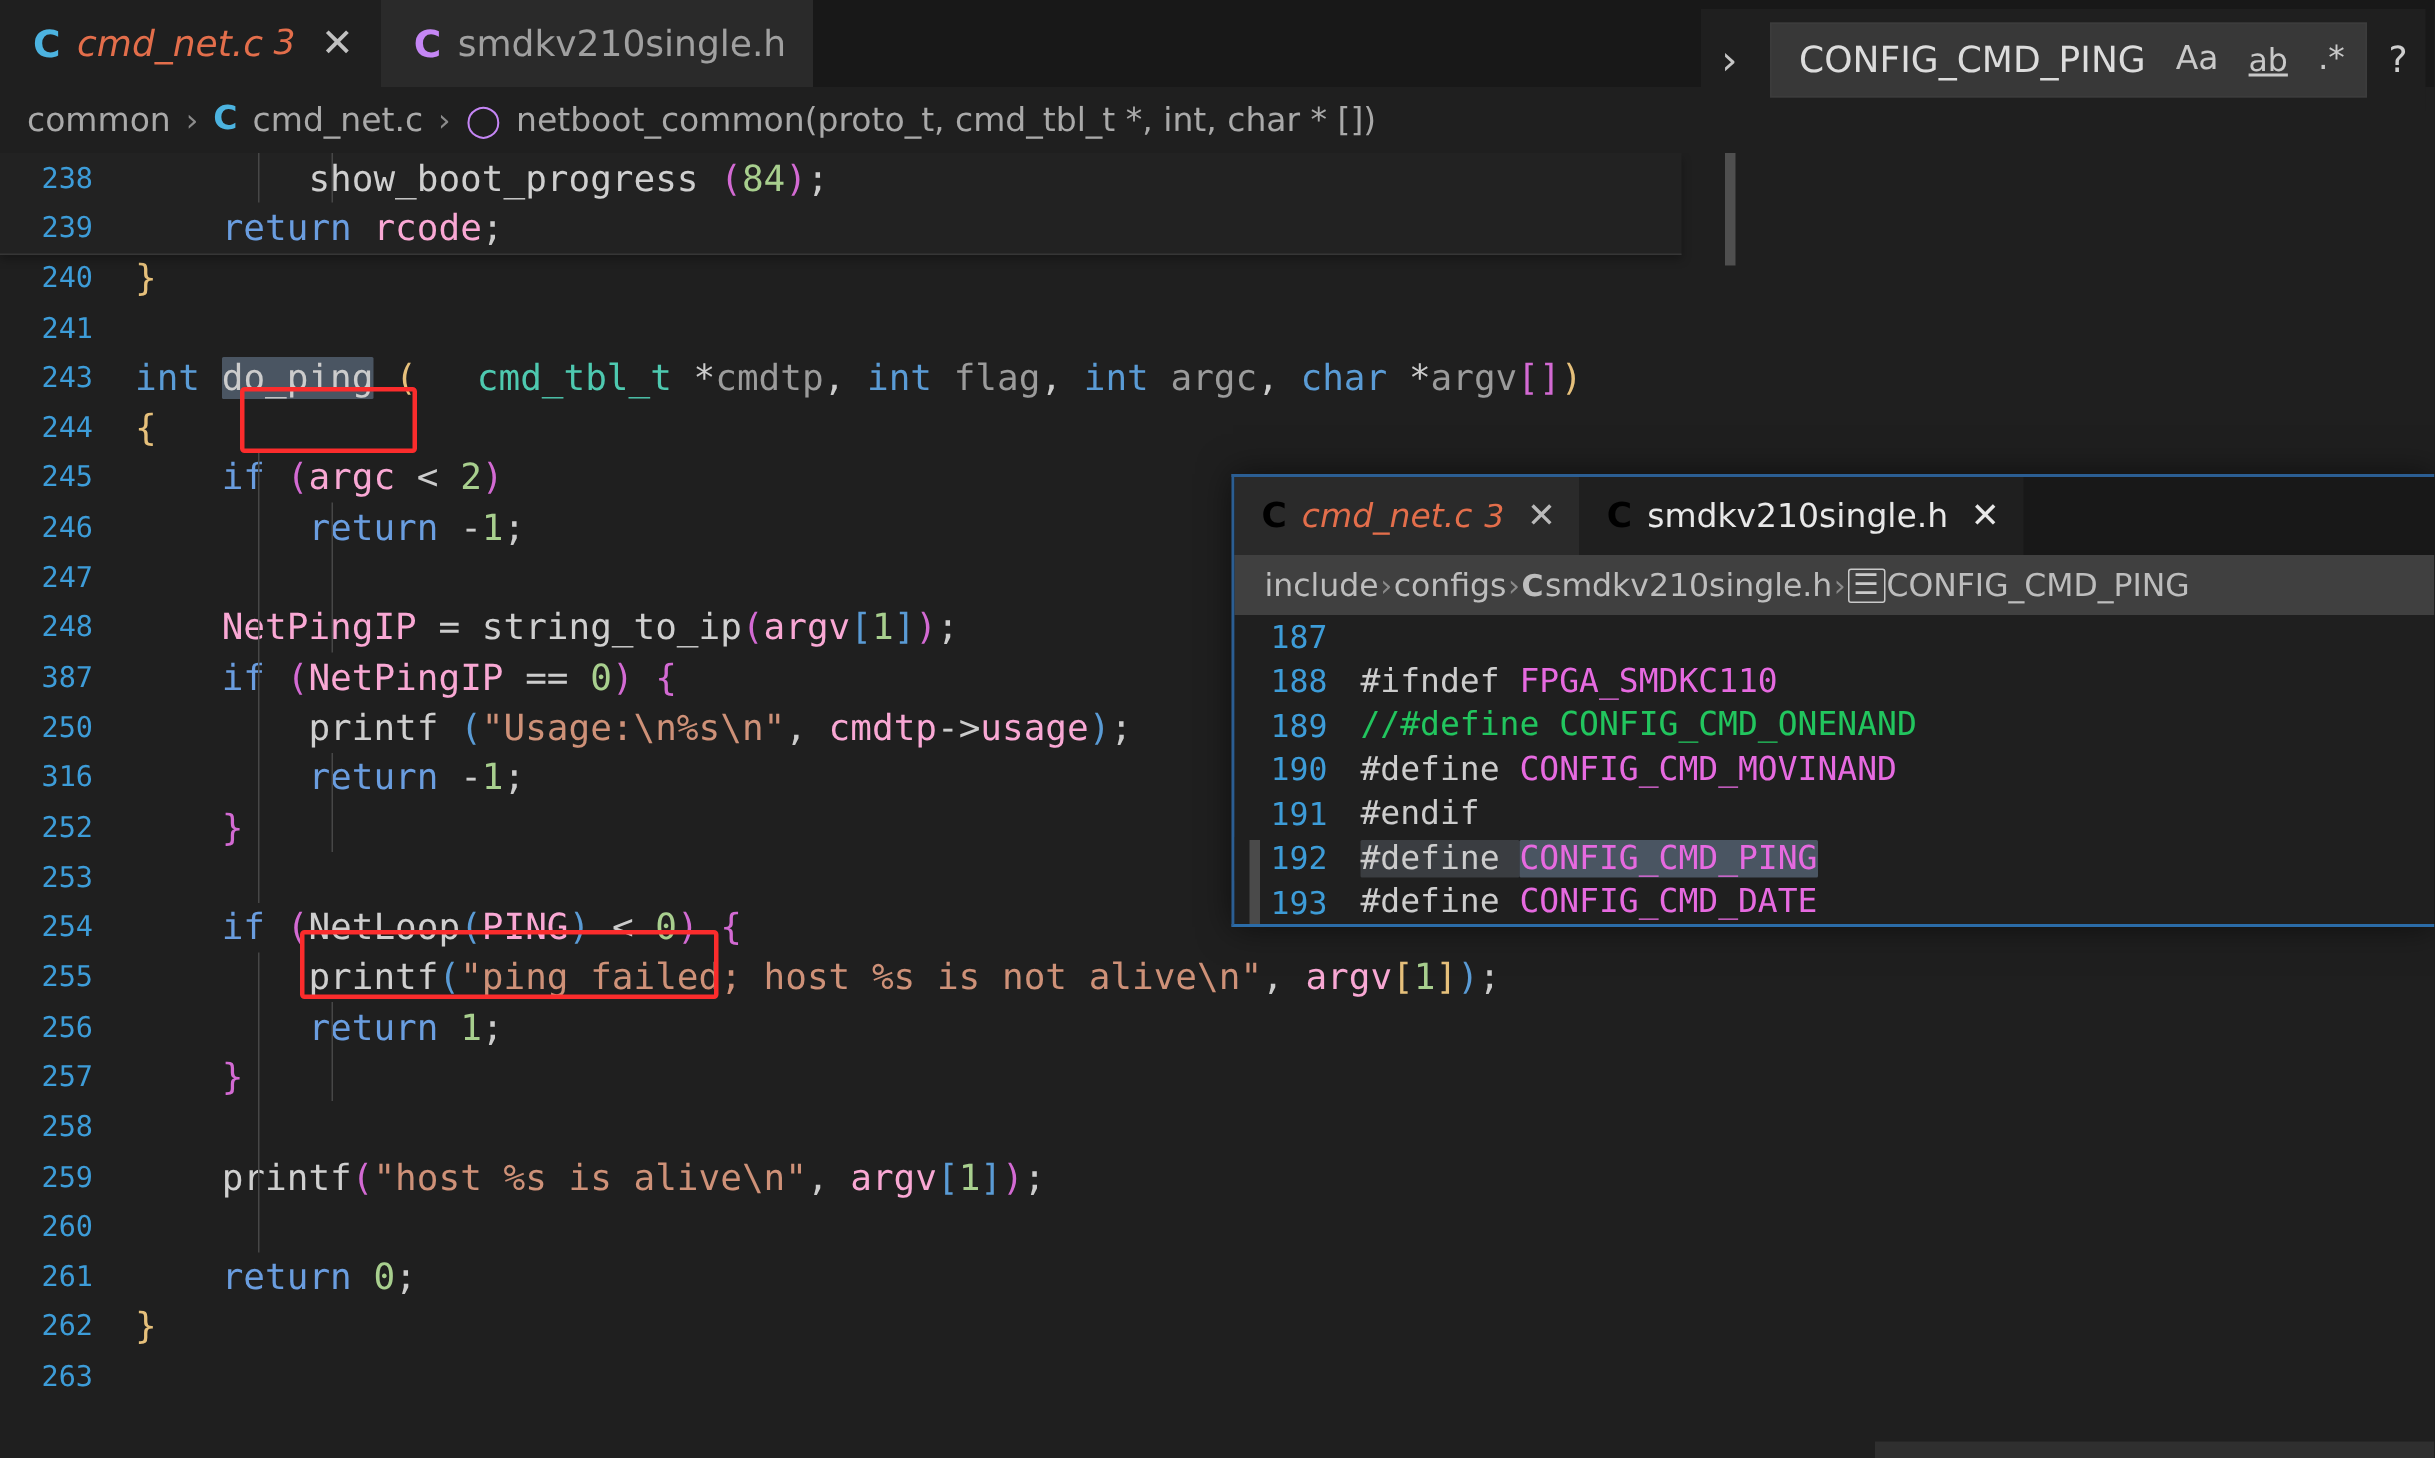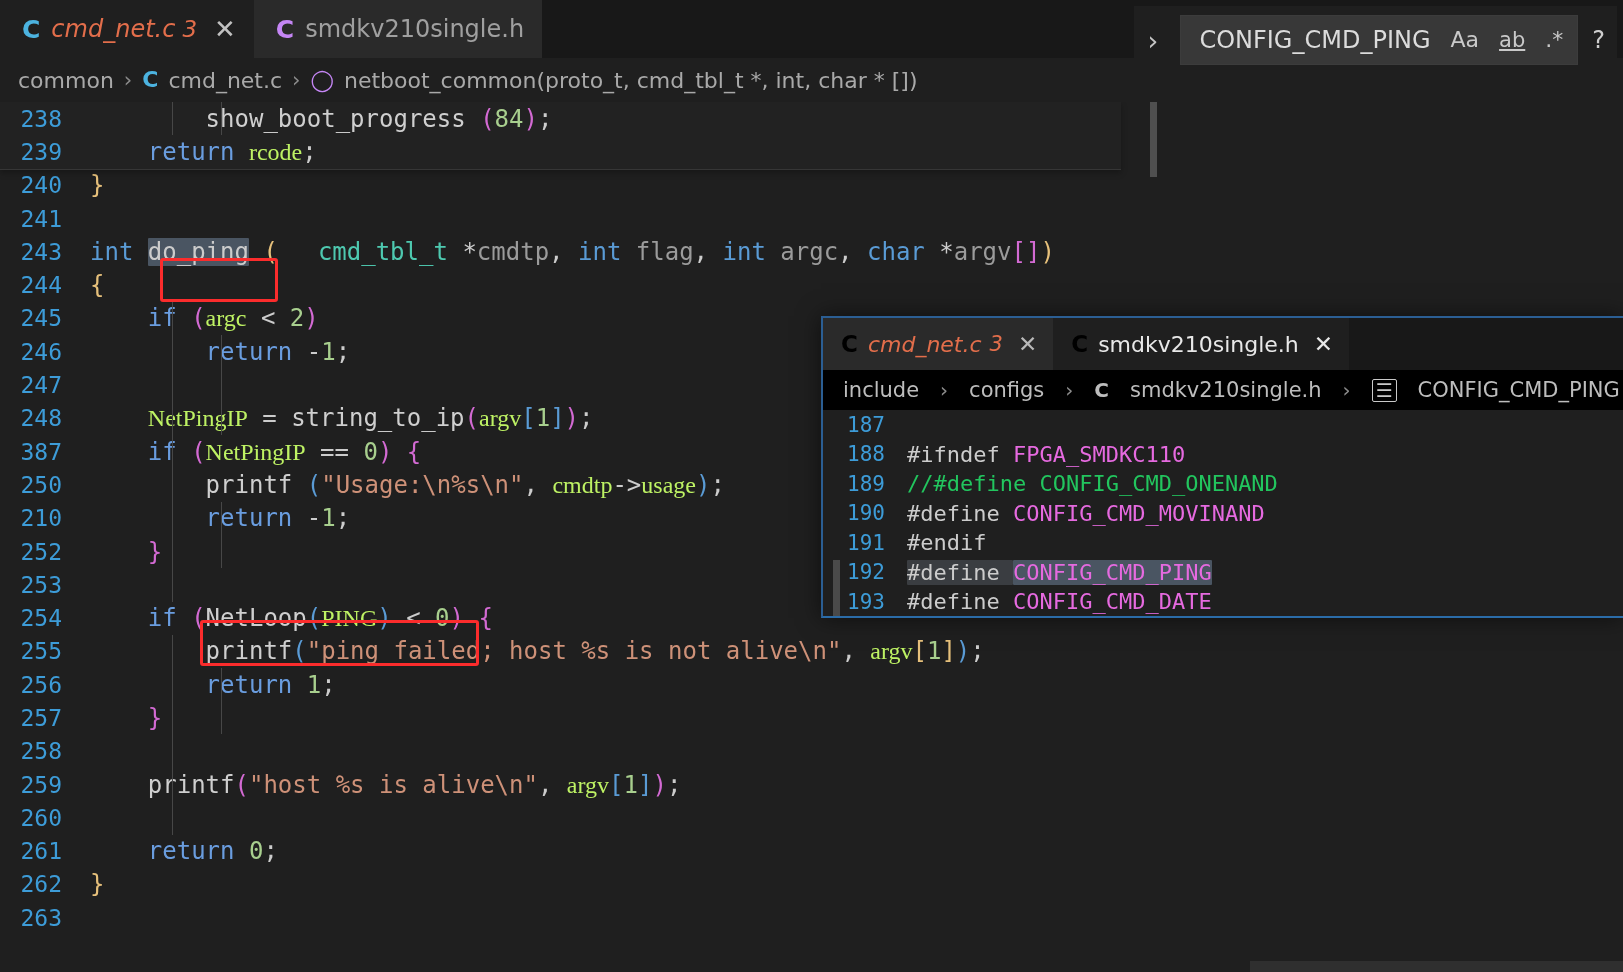--- a/index.html
+++ b/index.html
@@ -30,41 +30,41 @@
   .breadcrumb{position:absolute;left:0;top:58px;width:1492px;height:44px;background:#1f1f1f;display:flex;align-items:center;padding-left:18px;box-sizing:border-box;gap:10px;font-size:22px;color:#a9a9a9;}
   .bc-sep{color:#8b8b8b;font-size:21px;}
   .bc-item{white-space:nowrap;cursor:pointer;}
   .bc-cube{color:#c586f5;font-size:21px;}
 
   
   .editor{position:absolute;left:0;top:102px;width:1623px;height:870px;background:#1f1f1f;overflow:hidden;}
   .code{position:absolute;left:0;top:0;width:1623px;}
   .line{position:relative;height:33.3px;display:flex;align-items:center;white-space:pre;
         font-family:"DejaVu Sans Mono","Liberation Mono",monospace;font-size:24px;color:#cccccc;}
-  .lnum{width:86px;min-width:86px;text-align:right;padding-right:24px;box-sizing:border-box;color:#3d9cd8;font-size:23px;}
+  .lnum{width:86px;min-width:86px;text-align:right;padding-right:24px;box-sizing:border-box;color:#3d9cd8;font-size:19px;}
   .ltext{position:relative;padding-left:4px;}
   .sticky{position:absolute;left:0;top:0;width:1121px;height:67px;background:#222222;border-bottom:1px solid #363636;z-index:5;box-shadow:0 3px 6px rgba(0,0,0,.28);}
   .sticky .line{height:33.3px;}
 
   
   .kw{color:#5a9bd5;}      
   .ctl{color:#6a9ddf;}
   .fn{color:#cfcfcf;}
   .num{color:#a8cf8e;}
   .str{color:#ce9178;}
   .pp{color:#cccccc;}
   .macro{color:#e66ae0;}
   .type{color:#4ec9b0;margin-left:40px;}
   .var{color:#9b9b9b;}
   .cm{color:#22c55e;}
   .p1{color:#e6c07b;}      
   .p2{color:#d36ad3;}      
   .p3{color:#5a9bd5;}      
   .op{color:#cccccc;}
-  .ident{color:#bef264;font-family:Liberation Serif, serif;}
+  .ident{color:#f9a8d4;}
 
   .findmatch{background:#7a3c17;border-radius:1px;}
   .selword{background:#4a5562;border-radius:1px;}
   .wordhl{background:#3a3d41;border-radius:1px;}
 
   .redbox{position:absolute;border:3px solid #fb2c2c;border-radius:3px;pointer-events:none;z-index:9;}
 
   .iguide{position:absolute;width:1px;background:#474747;top:0;height:33.3px;}
 
   
@@ -89,22 +89,22 @@
   .ov-tab{display:flex;align-items:center;gap:10px;padding:0 16px 0 18px;cursor:pointer;}
   .ov-tab.active{background:#1f1f1f;}
   .ov-tab.inactive{background:#2a2a2a;}
   .ov-cicon{font-size:23px;font-weight:700;line-height:1;}
   .ov-label{font-size:22px;white-space:nowrap;}
   .ov-label.dirty{color:#e36e4b;font-style:italic;}
   .ov-label.plain{color:#e8e8e8;}
   .ov-badge{font-size:21px;color:#e36e4b;font-style:italic;margin-left:-2px;}
   .ov-close{font-size:23px;color:#b9b9b9;margin-left:5px;cursor:pointer;}
   .ov-close.bright{color:#e8e8e8;}
-  .ov-breadcrumb{height:40px;display:flex;align-items:center;gap:21px;padding-left:20px;box-sizing:border-box;
-                 font-size:21px;color:#bdbdbd;background:#000000;}
+  .ov-breadcrumb{height:40px;display:flex;align-items:center;gap:1px;padding-left:20px;box-sizing:border-box;
+                 font-size:21px;color:#bdbdbd;background:#404040;}
   .ov-sep{color:#8b8b8b;font-size:20px;}
   .ov-symicon{color:#c9c9c9;font-size:19px;border:1.5px solid #c9c9c9;padding:1px 3px;line-height:1;border-radius:2px;}
   .ov-code{position:relative;background:#1f1f1f;}
   .ov-line{position:relative;height:29.5px;display:flex;align-items:center;white-space:pre;
            font-family:"DejaVu Sans Mono","Liberation Mono",monospace;font-size:22px;color:#cccccc;}
   .ov-lnum{width:84px;min-width:84px;text-align:right;padding-right:22px;box-sizing:border-box;color:#3d9cd8;font-size:21px;}
   .ov-curline{position:absolute;left:0;right:0;top:0;bottom:0;background:#282828;z-index:-1;}
   .ov-vscroll{position:absolute;left:10px;top:150px;width:7px;height:60px;background:#4a4a4a;}
 
   
@@ -187,21 +187,21 @@
         <span class="lnum">387</span>
         <span class="ltext">    <span class="ctl">if</span> <span class="p2">(</span><span class="ident">NetPingIP</span> <span class="op">==</span> <span class="num">0</span><span class="p2">)</span> <span class="p2">{</span></span>
       </div>
 
       <div class="line">
         <span class="lnum">250</span>
         <span class="ltext">        <span class="fn">printf</span> <span class="p3">(</span><span class="str">"Usage:\n%s\n"</span><span class="op">,</span> <span class="ident">cmdtp</span><span class="op">-&gt;</span><span class="ident">usage</span><span class="p3">)</span><span class="op">;</span></span>
       </div>
 
       <div class="line">
-        <span class="lnum">210</span>
+        <span class="lnum">316</span>
         <span class="ltext">        <span class="ctl">return</span> <span class="op">-</span><span class="num">1</span><span class="op">;</span></span>
       </div>
 
       <div class="line">
         <span class="lnum">252</span>
         <span class="ltext">    <span class="p2">}</span></span>
       </div>
 
       <div class="line">
         <span class="lnum">253</span>

